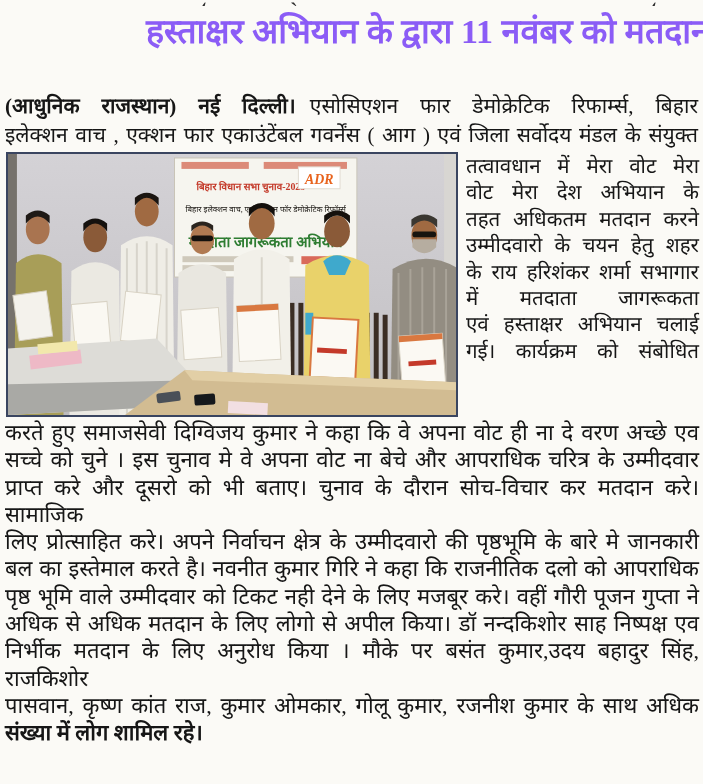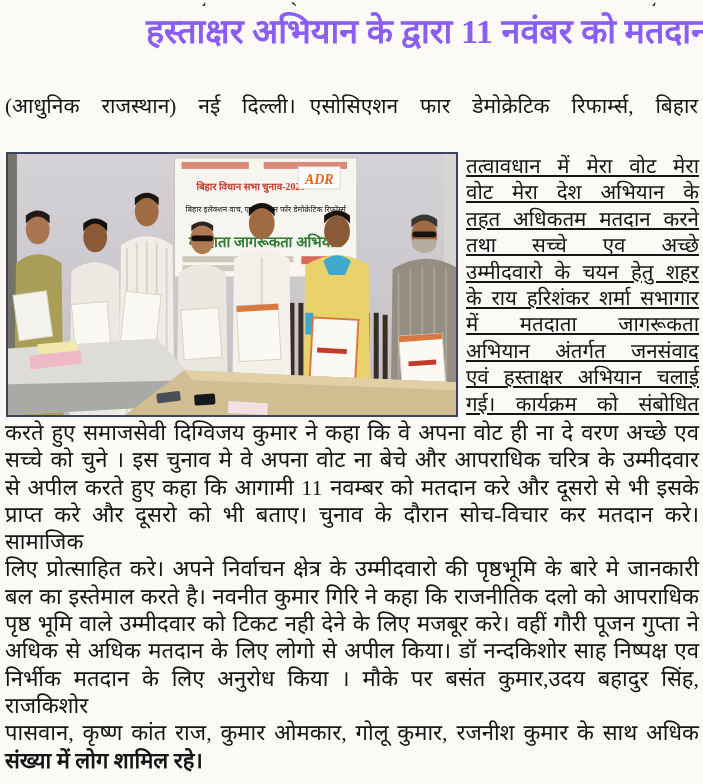--- a/index.html
+++ b/index.html
@@ -24,32 +24,32 @@
     position:absolute;top:13px;left:7px;width:703px;
     text-align:right;font-weight:700;
     font-size:34px;line-height:38px;
     color:#8b5cf6;
   }
   .intro{
     position:absolute;top:92px;left:5px;width:693px;
     font-size:21px;line-height:29px;
   }
   .jline{text-align:justify;text-align-last:justify;}
-  .intro .dateline{font-weight:400;}
+  .intro .dateline{font-weight:700;}
   .intro .gap{display:inline-block;width:14px;}
   .photo{
     position:absolute;top:152px;left:6px;width:452px;height:265px;
     box-sizing:border-box;
     border:2px solid #3a4560;
     background:#cbc9cd;
   }
   .photo svg{display:block;width:100%;height:100%;}
   .col-right{
     position:absolute;top:153px;left:466px;width:233px;
-    font-size:20.5px;line-height:26.4px;text-decoration:underline;
+    font-size:20.5px;line-height:26.4px;
   }
   .body-text{
     position:absolute;top:419px;left:5px;width:694px;
     font-size:22px;line-height:27.3px;
   }
   .body-text .bline:last-child{text-align-last:left;font-weight:bold;}
 </style>
 </head>
 <body>
 
@@ -58,20 +58,21 @@
   <div class="crop-strip">
     <span>˒ ͵ ˏ ʾ ˒ ˓ ͵ ˒</span>
   </div>
 
   <div class="headline">
     <div>हस्ताक्षर अभियान के द्वारा 11 नवंबर को मतदान</div>
   </div>
 
   <div class="intro">
     <div class="jline"><span class="dateline">(आधुनिक राजस्थान) नई दिल्ली।</span><span class="gap"></span><span>एसोसिएशन फार डेमोक्रेटिक रिफार्म्स, बिहार</span></div>
+    <div class="jline">इलेक्शन वाच , एक्शन फार एकाउंटेंबल गवर्नेंस ( आग ) एवं जिला सर्वोदय मंडल के संयुक्त</div>
   </div>
 
   <div class="photo">
     <svg viewBox="0 0 452 263" preserveAspectRatio="none">
       <defs>
         <linearGradient id="wallG" x1="0" y1="0" x2="0" y2="1">
           <stop offset="0" stop-color="#d4d2d6"></stop>
           <stop offset="0.7" stop-color="#c7c5c9"></stop>
           <stop offset="1" stop-color="#bdbbbd"></stop>
         </linearGradient>
@@ -186,33 +187,30 @@
         <rect x="188" y="242" width="21" height="11" rx="2" fill="#15181c" transform="rotate(-4 198 247)"></rect>
         <rect x="222" y="250" width="40" height="12" fill="#f2dfe2" transform="rotate(3 242 256)"></rect>
       </g>
     </svg>
   </div>
 
   <div class="col-right">
     <div class="jline">तत्वावधान में मेरा वोट मेरा</div>
     <div class="jline">वोट मेरा देश अभियान के</div>
     <div class="jline">तहत अधिकतम मतदान करने</div>
-    <div class="jline">तथा सच्चे एव अच्छे</div>
     <div class="jline">उम्मीदवारो के चयन हेतु शहर</div>
     <div class="jline">के राय हरिशंकर शर्मा सभागार</div>
     <div class="jline">में मतदाता जागरूकता</div>
-    <div class="jline">अभियान अंतर्गत जनसंवाद</div>
     <div class="jline">एवं हस्ताक्षर अभियान चलाई</div>
     <div class="jline">गई। कार्यक्रम को संबोधित</div>
   </div>
 
   <div class="body-text">
     <div class="jline bline">करते हुए समाजसेवी दिग्विजय कुमार ने कहा कि वे अपना वोट ही ना दे वरण अच्छे एव</div>
     <div class="jline bline">सच्चे को चुने । इस चुनाव मे वे अपना वोट ना बेचे और आपराधिक चरित्र के उम्मीदवार</div>
-    <div class="jline bline">से  अपील करते हुए कहा कि आगामी 11 नवम्बर को मतदान करे और दूसरो से भी इसके</div>
     <div class="jline bline">प्राप्त करे और दूसरो को भी बताए।  चुनाव के दौरान सोच-विचार कर मतदान करे। सामाजिक</div>
     <div class="jline bline">लिए प्रोत्साहित करे। अपने निर्वाचन क्षेत्र के उम्मीदवारो की पृष्ठभूमि के बारे मे जानकारी</div>
     <div class="jline bline">बल का इस्तेमाल करते है। नवनीत कुमार गिरि ने कहा कि राजनीतिक दलो को आपराधिक</div>
     <div class="jline bline">पृष्ठ भूमि वाले उम्मीदवार को टिकट नही देने के लिए मजबूर करे। वहीं गौरी पूजन गुप्ता ने</div>
     <div class="jline bline">अधिक से अधिक मतदान के लिए लोगो से अपील किया। डॉ नन्दकिशोर साह  निष्पक्ष एव</div>
     <div class="jline bline">निर्भीक मतदान के लिए अनुरोध किया । मौके पर बसंत कुमार,उदय बहादुर सिंह, राजकिशोर</div>
     <div class="jline bline">पासवान, कृष्ण कांत राज, कुमार ओमकार, गोलू कुमार, रजनीश कुमार के साथ अधिक</div>
     <div class="jline bline">संख्या में लोग शामिल रहे।</div>
   </div>
 

